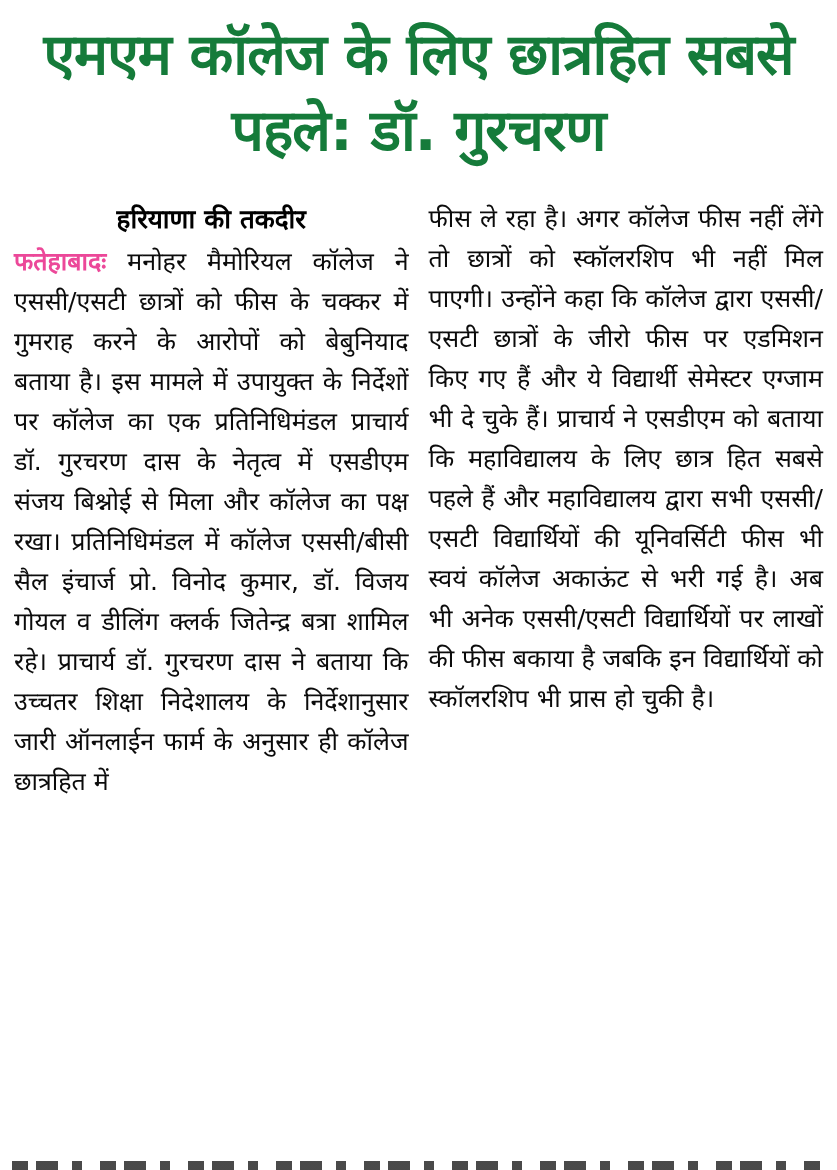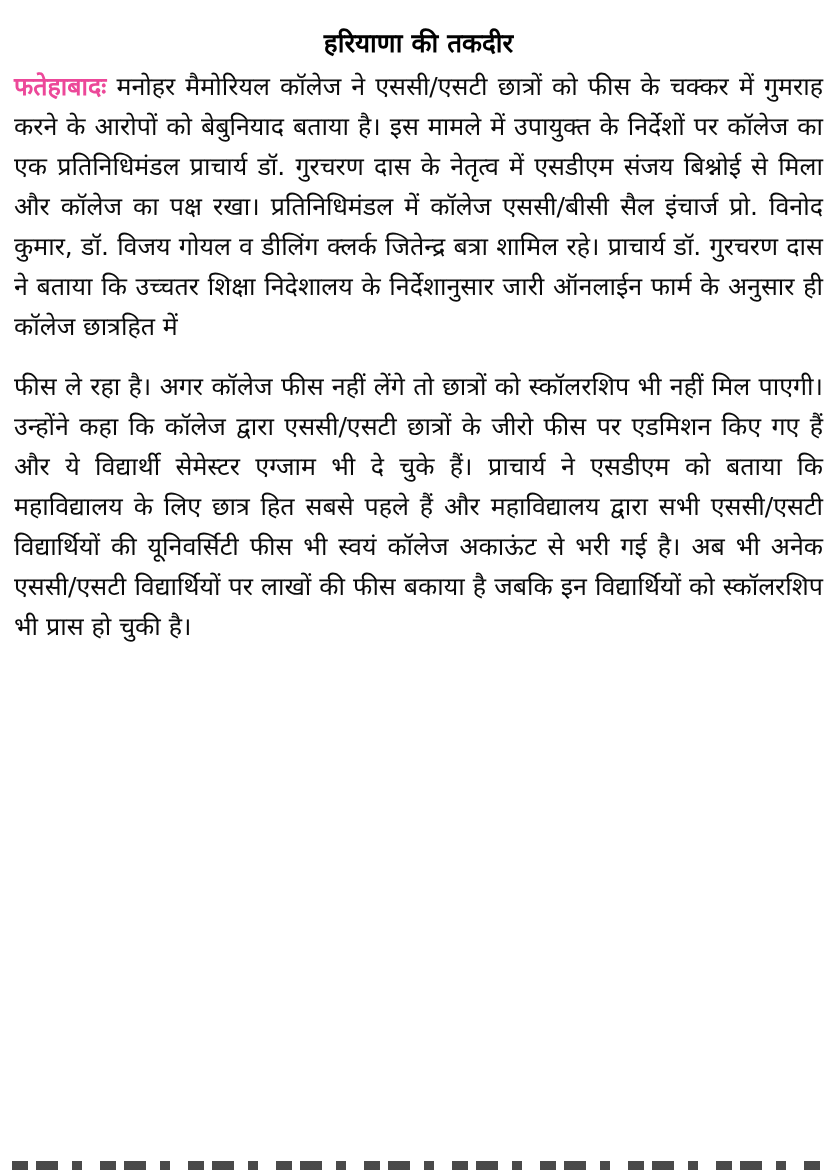--- a/index.html
+++ b/index.html
@@ -27,23 +27,22 @@
     font-size: 40px;
     font-weight: bold;
     line-height: 1.5;
     text-align: center;
     margin-top: 16px;
     padding: 0 6px;
   }
   .body-columns {
     display: flex;
     gap: 20px;
-    margin-top: 7px;
+    margin-top: 30px;
     padding: 0 4px;
-    flex-direction: column;
   }
   .col {
     flex: 1 1 0;
     font-size: 25px;
     line-height: 1.6;
     color: #0b0b0b;
     text-align: justify;
   }
   .section-header {
     font-weight: bold;
@@ -74,20 +73,21 @@
       transparent 70px 88px
     );
     opacity: 0.8;
   }
 </style>
 </head>
 <body>
 
 <div class="page">
 
+  <h1 class="headline">एमएम कॉलेज के लिए छात्रहित सबसे पहले: डॉ. गुरचरण</h1>
 
 
   <div class="body-columns">
 
     <div class="col">
       <div class="section-header">हरियाणा की तकदीर</div>
       <p class="para"><span class="dateline">फतेहाबादः</span> <span>मनोहर मैमोरियल कॉलेज ने एससी/एसटी छात्रों को फीस के चक्कर में गुमराह करने के आरोपों को बेबुनियाद बताया है। इस मामले में उपायुक्त के निर्देशों पर कॉलेज का एक प्रतिनिधिमंडल प्राचार्य डॉ. गुरचरण दास के नेतृत्व में एसडीएम संजय बिश्नोई से मिला और कॉलेज का पक्ष रखा। प्रतिनिधिमंडल में कॉलेज एससी/बीसी सैल इंचार्ज प्रो. विनोद कुमार, डॉ. विजय गोयल व डीलिंग क्लर्क जितेन्द्र बत्रा शामिल रहे। प्राचार्य डॉ. गुरचरण दास ने बताया कि उच्चतर शिक्षा निदेशालय के निर्देशानुसार जारी ऑनलाईन फार्म के अनुसार ही कॉलेज छात्रहित में</span></p>
     </div>
 
     <div class="col">

